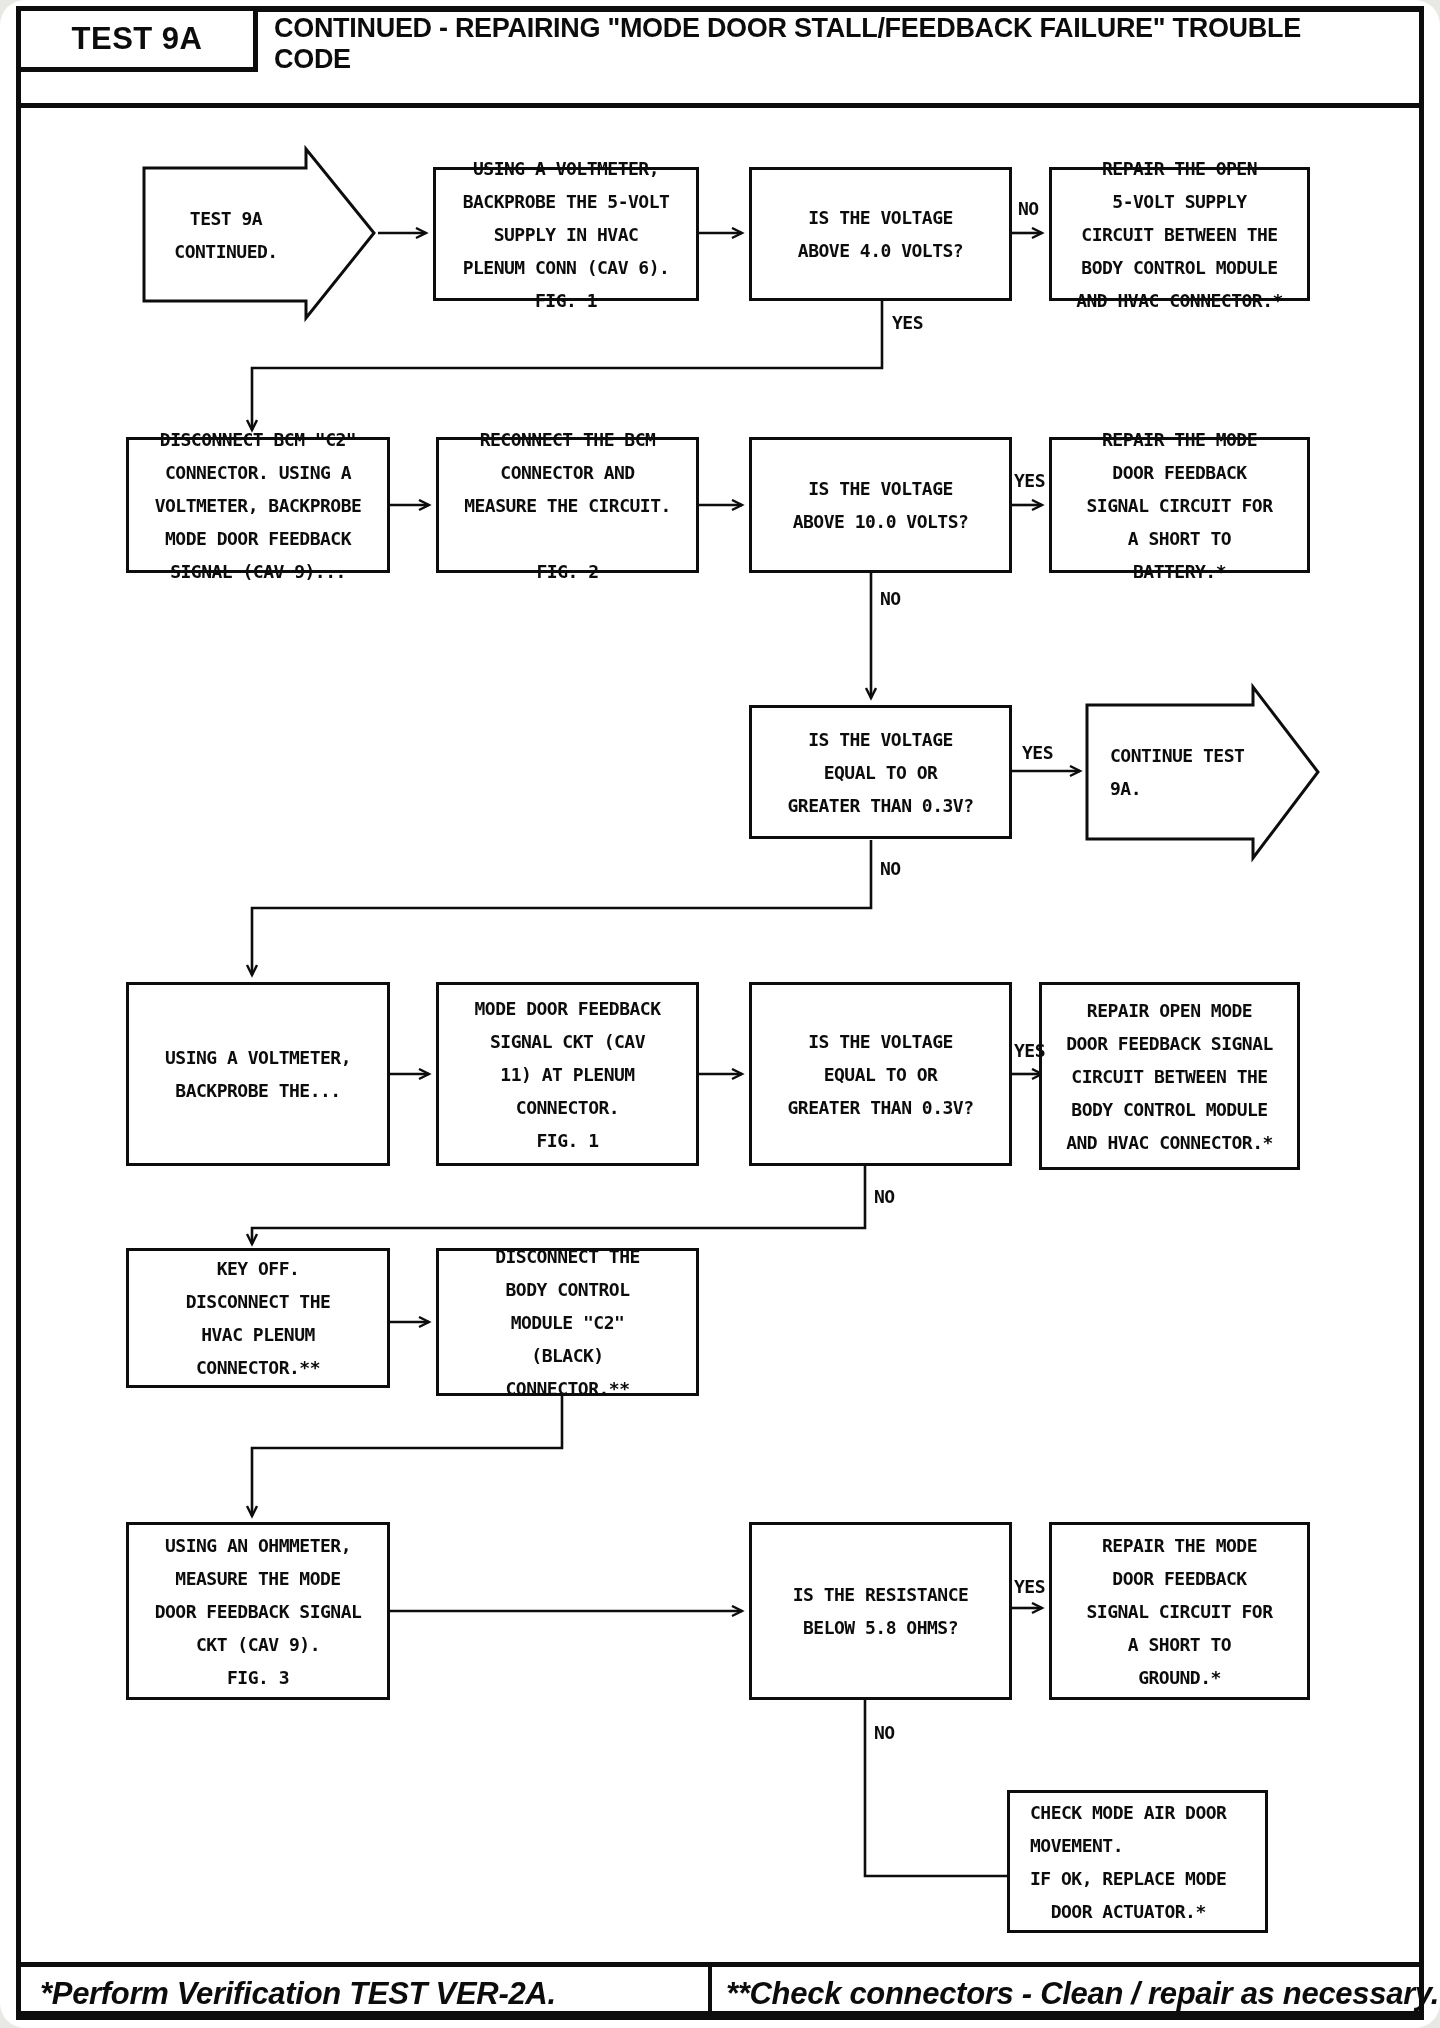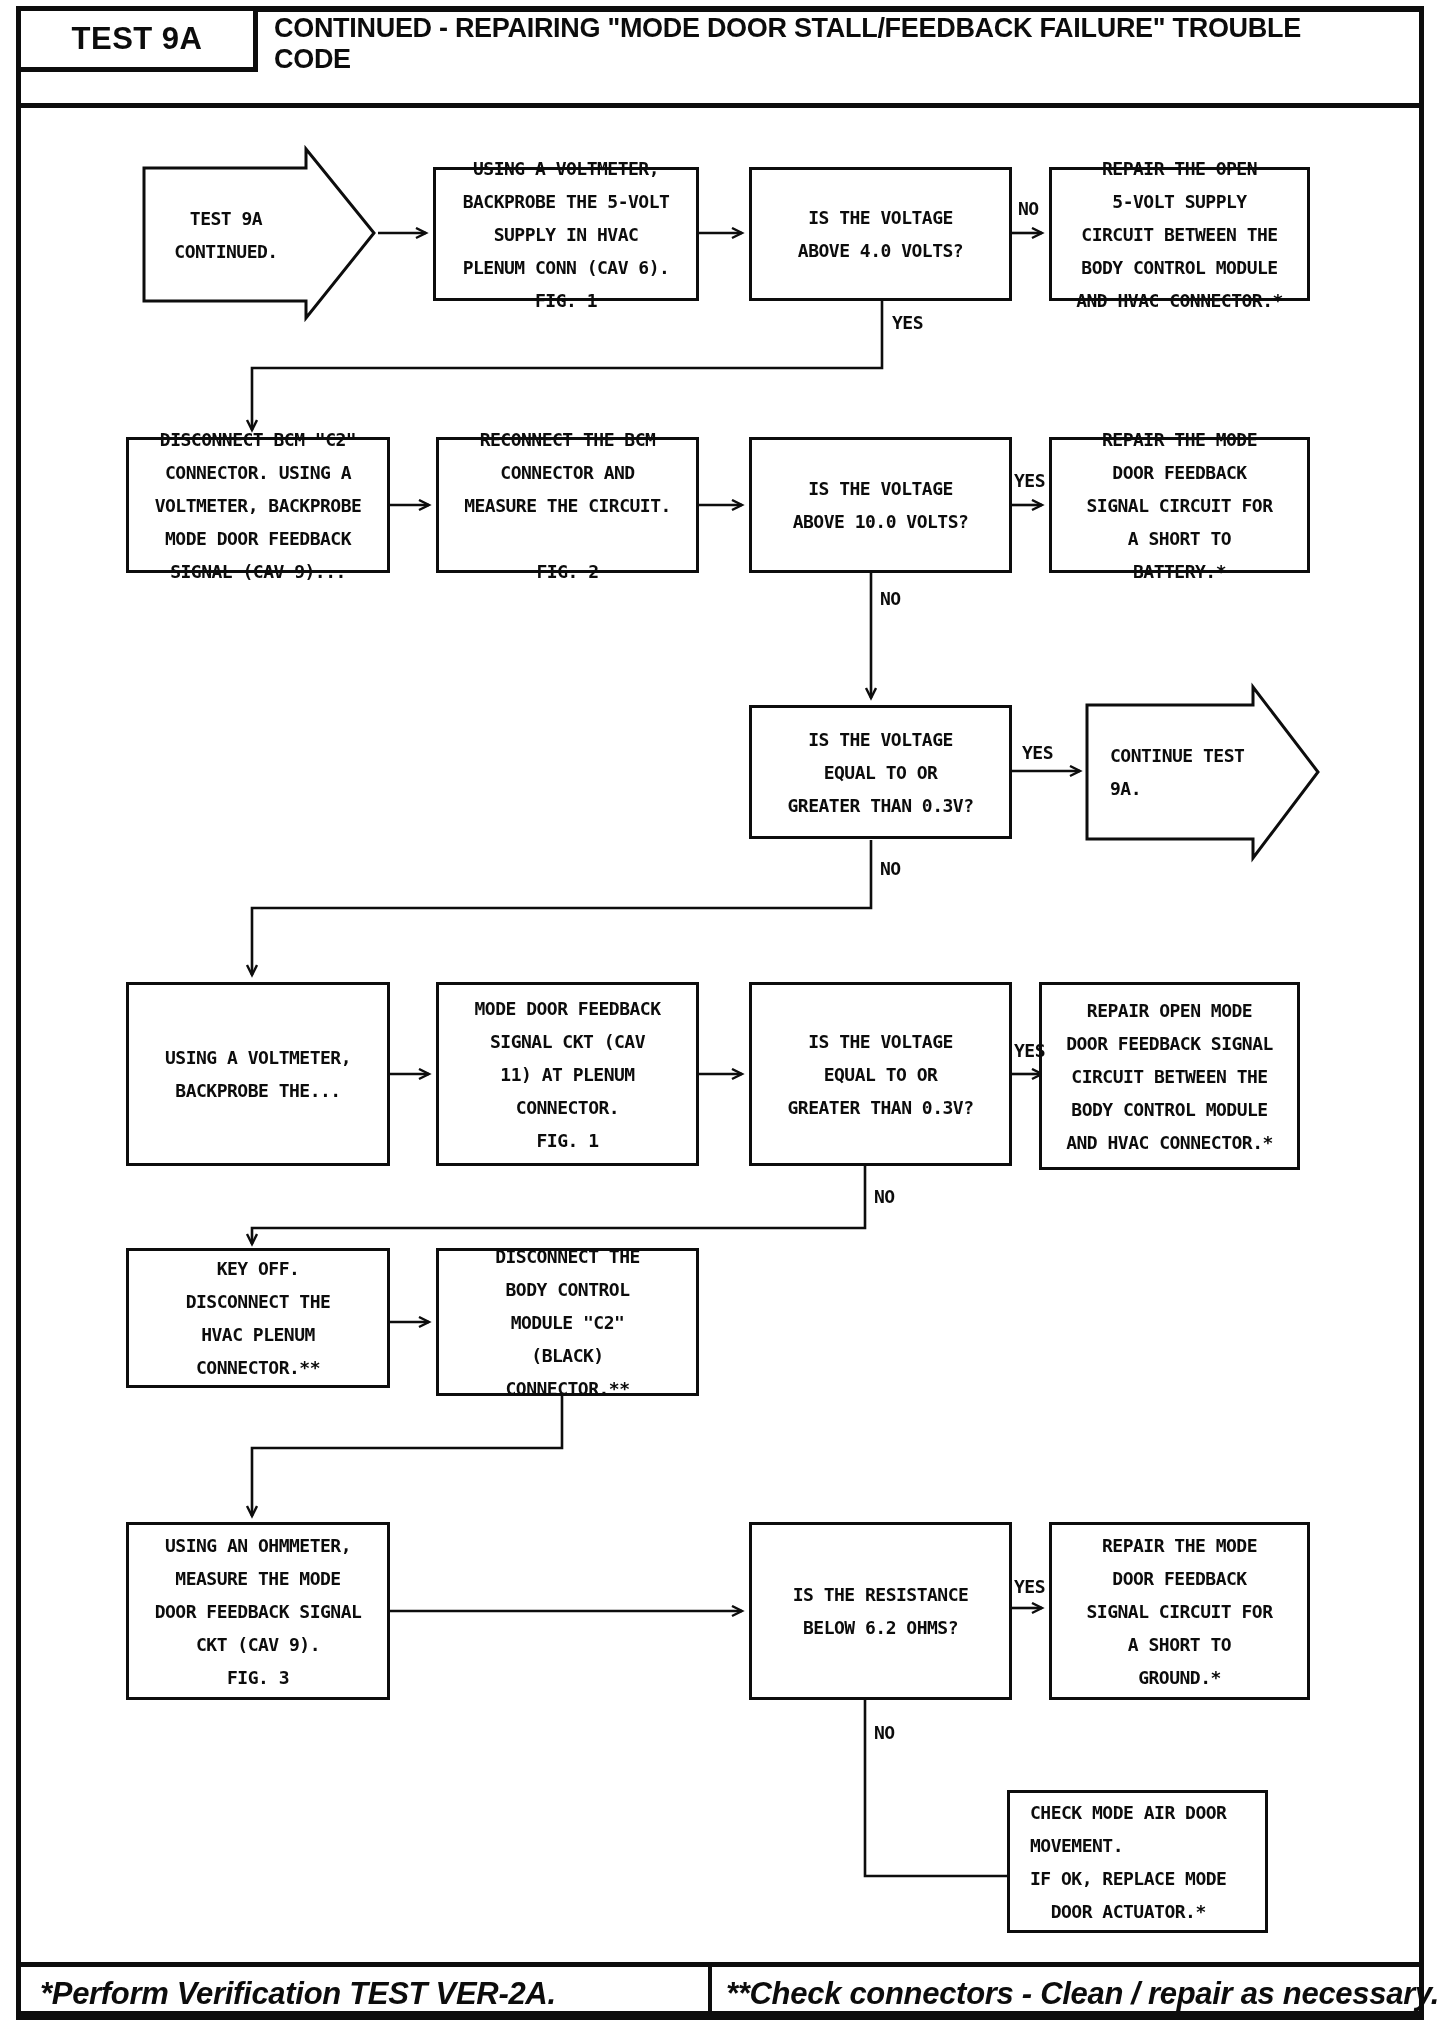--- a/index.html
+++ b/index.html
@@ -1,17 +1,17 @@
 <!DOCTYPE html>
 <html><head>
 <meta charset="utf-8">
 <style>
   html,body{margin:0;padding:0;background:#e8e8e4;}
   .page{position:relative;width:1440px;height:2028px;background:#ffffff;overflow:hidden;
-        font-family:"DejaVu Sans Mono","Liberation Mono",monospace;color:#0c0c0c;}
+        font-family:"DejaVu Sans Mono","Liberation Mono",monospace;color:#0c0c0c;border-radius:25px;}
   
   .frame{position:absolute;left:16px;top:6px;width:1408px;height:2014px;
          border-left:5px solid #0d0d0d;border-right:5px solid #0d0d0d;
          border-top:6px solid #0d0d0d;border-bottom:9px solid #0d0d0d;box-sizing:border-box;}
   .hrule{position:absolute;background:#0d0d0d;}
   
   .testbox{position:absolute;left:16px;top:6px;width:242px;height:66px;background:#fff;
            border:5px solid #0d0d0d;box-sizing:border-box;display:flex;align-items:center;justify-content:center;
            font-family:"Liberation Sans",sans-serif;font-weight:700;font-size:31px;letter-spacing:.5px;}
   .title{position:absolute;left:274px;top:13px;width:1130px;
@@ -149,21 +149,21 @@
 MODULE "C2"
 (BLACK)
 CONNECTOR.**</div>
 
   <div class="node" style="left:126px;top:1522px;width:264px;height:178px;">USING AN OHMMETER,
 MEASURE THE MODE
 DOOR FEEDBACK SIGNAL
 CKT (CAV 9).
 FIG. 3</div>
   <div class="node" style="left:749px;top:1522px;width:263px;height:178px;">IS THE RESISTANCE
-BELOW 6.2 OHMS?</div>
+BELOW 5.8 OHMS?</div>
   <div class="node" style="left:1049px;top:1522px;width:261px;height:178px;">REPAIR THE MODE
 DOOR FEEDBACK
 SIGNAL CIRCUIT FOR
 A SHORT TO
 GROUND.*</div>
   <div class="lbl" style="left:1014px;top:1576px;">YES</div>
   <div class="lbl" style="left:874px;top:1722px;">NO</div>
 
   <div class="node tl" style="left:1007px;top:1790px;width:261px;height:143px;">CHECK MODE AIR DOOR
 MOVEMENT.

